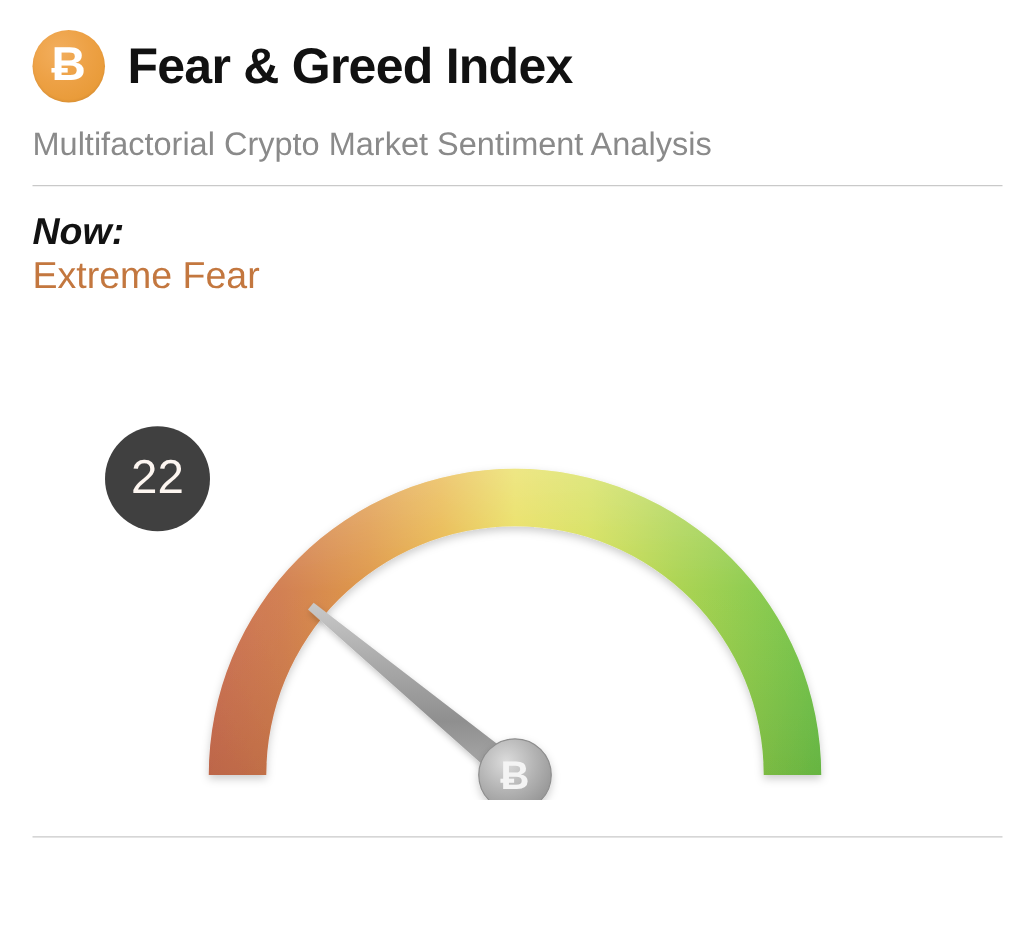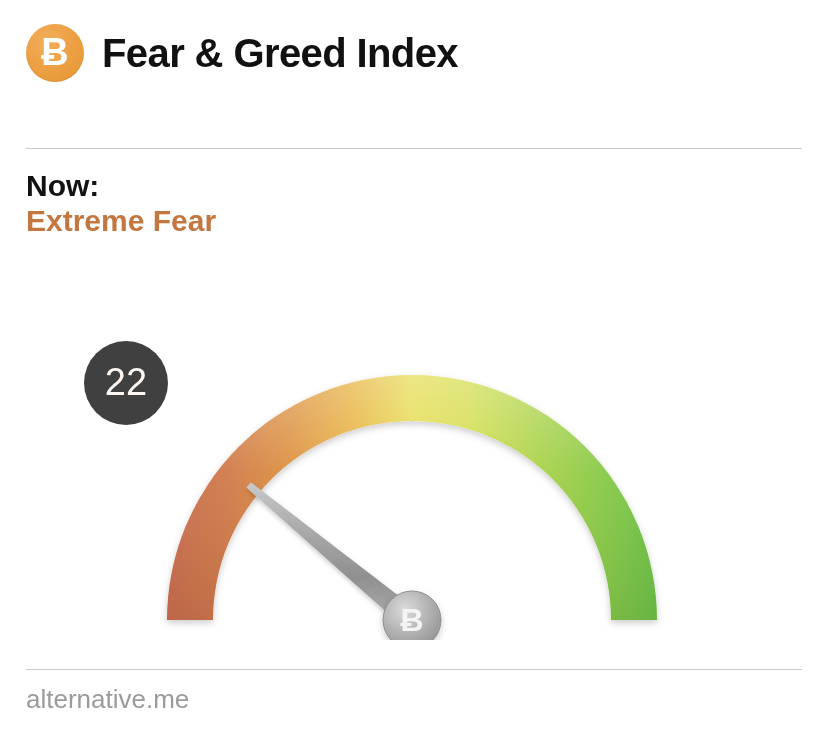--- a/index.html
+++ b/index.html
@@ -81,24 +81,25 @@
   #status {
     position: absolute;
     left: 26px;
     top: 168px;
   }
   #status-now {
     font-size: 30px;
     font-weight: bold;
     color: #121212;
     line-height: 1.18;
+    font-style: italic;
   }
   #status-label {
     font-size: 30px;
-    font-weight: bold;
+    font-weight: normal;
     color: #c3773f;
     line-height: 1.18;
   }
 
   
   #gauge-wrap {
     position: absolute;
     left: 0;
     top: 240px;
     width: 828px;
@@ -159,20 +160,21 @@
 
 <div id="page">
 
   <div id="header">
     <div id="title-row">
       <div id="btc-logo">
         <span class="glyph">Ƀ</span>
       </div>
       <div id="page-title">Fear &amp; Greed Index</div>
     </div>
+    <div id="subtitle">Multifactorial Crypto Market Sentiment Analysis</div>
   </div>
   <div id="header-divider"></div>
 
   <div id="status">
     <div id="status-now">Now:</div>
     <div id="status-label">Extreme Fear</div>
   </div>
 
   <div id="gauge-wrap">
     <svg id="gauge-svg" width="828" height="400" viewBox="0 0 828 400">
@@ -226,16 +228,15 @@
       </g>
     </svg>
   </div>
 
   <div id="value-badge">
     <span class="value-text">22</span>
   </div>
 
   <div id="footer-divider"></div>
   <div id="footer">
-    <span class="f-text">alternative.me</span>
   </div>
 
 </div>
 
 </body></html>

